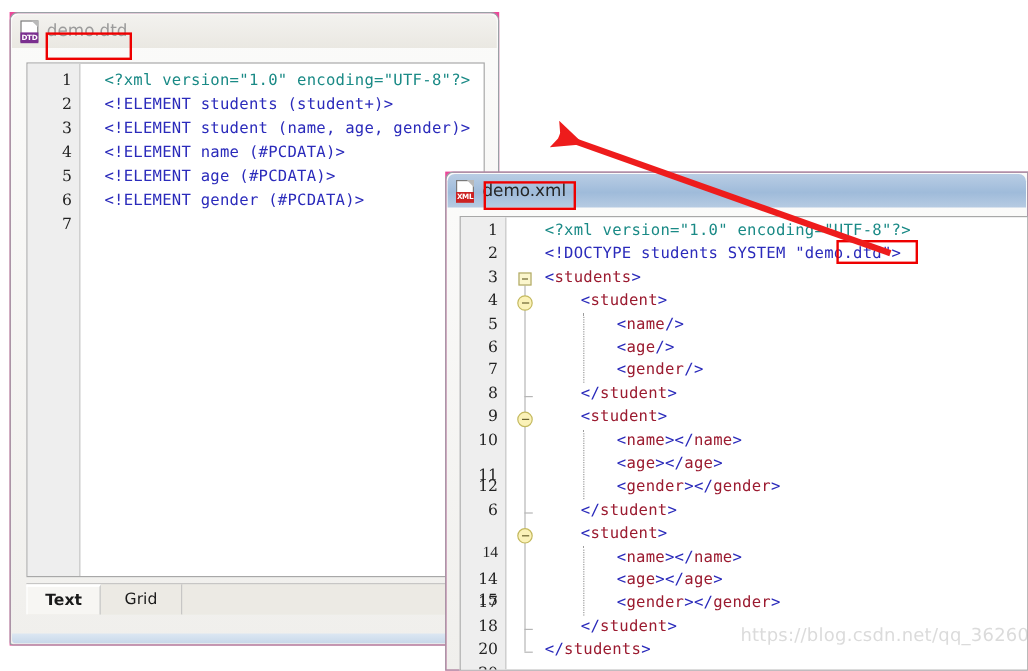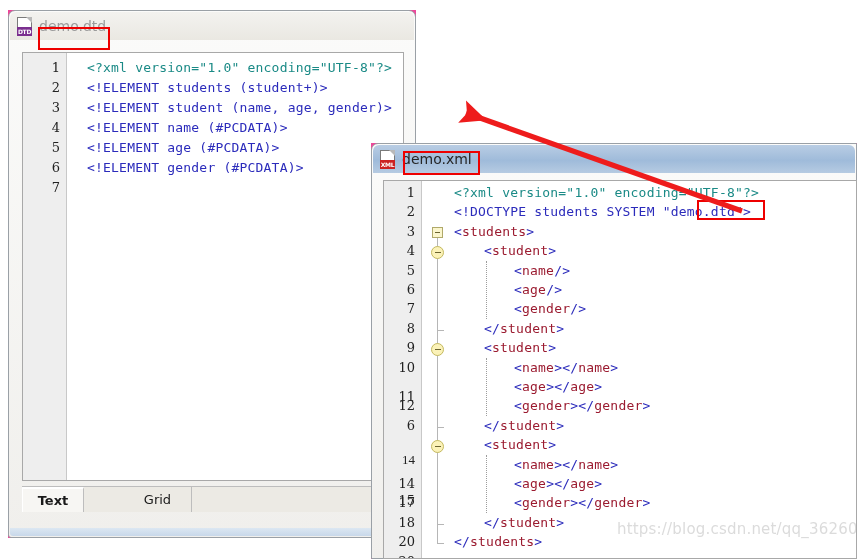--- a/index.html
+++ b/index.html
@@ -275,21 +275,21 @@
         <div class="ln" style="top: 27px;">2</div>
         <div class="ln" style="top: 47px;">3</div>
         <div class="ln" style="top: 67px;">4</div>
         <div class="ln" style="top: 87px;">5</div>
         <div class="ln" style="top: 107px;">6</div>
         <div class="ln" style="top: 127px;">7</div>
       </div>
     <div class="code" id="dtd-code" style="left:56px; right:0;"><div class="line" style="top: 7px; left: 8px;"><span class="tk-decl">&lt;?xml version="1.0" encoding="UTF-8"?&gt;</span></div><div class="line" style="top: 27px; left: 8px;"><span class="tk-dtd">&lt;!ELEMENT students (student+)&gt;</span></div><div class="line" style="top: 47px; left: 8px;"><span class="tk-dtd">&lt;!ELEMENT student (name, age, gender)&gt;</span></div><div class="line" style="top: 67px; left: 8px;"><span class="tk-dtd">&lt;!ELEMENT name (#PCDATA)&gt;</span></div><div class="line" style="top: 87px; left: 8px;"><span class="tk-dtd">&lt;!ELEMENT age (#PCDATA)&gt;</span></div><div class="line" style="top: 107px; left: 8px;"><span class="tk-dtd">&lt;!ELEMENT gender (#PCDATA)&gt;</span></div><div class="line" style="top: 127px; left: 8px;"><span class="tk-dtd"></span></div></div>
   </div>
 
-  <div class="viewtabs" id="dtd-viewtabs" style="left:14px; right:12px; bottom:26px; height:26px;gap:40px;">
+  <div class="viewtabs" id="dtd-viewtabs" style="left:14px; right:12px; bottom:26px; height:26px;">
       <div class="viewtab active" style="width: 62px;">Text</div>
       <div class="viewtab" style="width: 68px;">Grid</div>
       <div class="viewtab filler"></div>
     </div>
 
   <div class="win-footer"></div>
 </div>
 
 <div class="win" id="xml-win" style="left:371px; top:143px; width:486px; height:416px;">
   <div class="win-frame" style="border-radius:7px 0 0 0;"></div>

